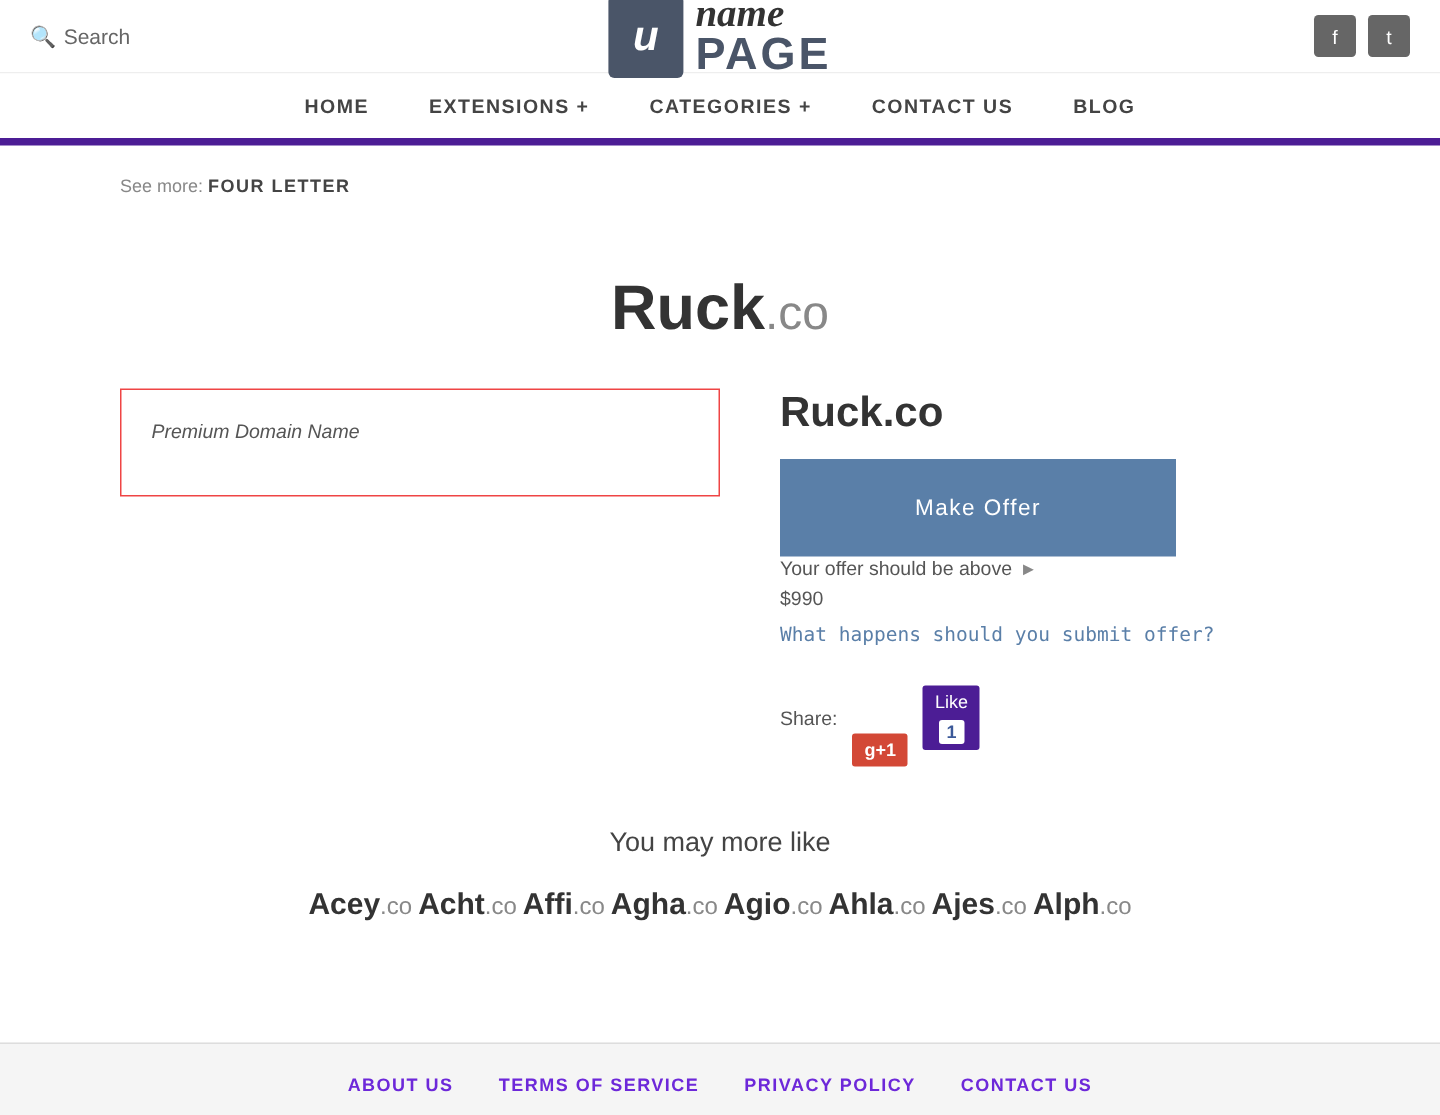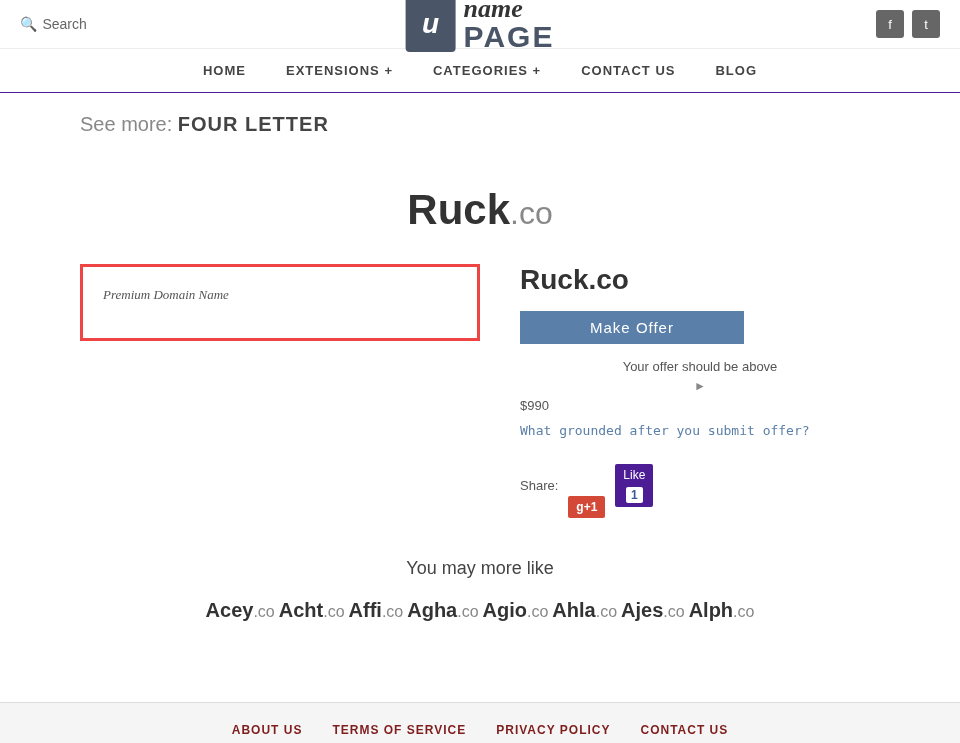--- a/index.html
+++ b/index.html
@@ -13,71 +13,71 @@
     .logo-inner { display: flex; align-items: center; gap: 8px; }
     .logo-box { width: 50px; height: 55px; background: #4a5568; display: flex; align-items: center; justify-content: center; border-radius: 4px; }
     .logo-u { color: #fff; font-size: 28px; font-style: italic; font-weight: bold; }
     .logo-words { display: flex; flex-direction: column; line-height: 1; }
     .logo-name { font-size: 26px; font-weight: bold; color: #333; font-family: 'Georgia', serif; font-style: italic; }
     .logo-page { font-size: 30px; font-weight: bold; color: #4a5568; letter-spacing: 2px; }
     .header-social { display: flex; gap: 8px; }
     .social-icon { width: 28px; height: 28px; background: #666; border-radius: 3px; display: flex; align-items: center; justify-content: center; color: #fff; font-size: 13px; cursor: pointer; }
 
     
-    .nav { display: flex; justify-content: center; gap: 40px; padding: 14px 0; border-bottom: 1px solid #4c1d95; background: #fff; }
+    .nav { display: flex; justify-content: center; gap: 40px; padding: 14px 0; border-bottom: 5px solid #4c1d95; background: #fff; }
     .nav-item { font-size: 13px; font-weight: bold; color: #444; text-decoration: none; letter-spacing: 1px; cursor: pointer; }
 
     
-    .breadcrumb { padding: 20px 80px; font-size: 20px; color: #555; }
+    .breadcrumb { padding: 20px 80px; font-size: 12px; color: #555; }
     .breadcrumb-label { color: #888; }
     .breadcrumb-links { color: #444; font-weight: bold; letter-spacing: 1px; }
 
     
     .main { padding: 10px 80px 40px; }
 
     
     .domain-title-area { text-align: center; margin: 20px 0 30px; }
     .domain-title { font-size: 42px; font-weight: bold; color: #333; }
     .domain-title .tld { font-size: 32px; color: #888; font-weight: normal; }
 
     
     .content-grid { display: flex; gap: 40px; align-items: flex-start; }
 
     
-    .premium-box { border: 3px solid #ef4444; padding: 20px; flex: 1; max-width: 400px; font-family: Liberation Serif, serif; }
+    .premium-box { border: 1px solid #ef4444; padding: 20px; flex: 1; max-width: 400px; }
     .premium-box-title { font-size: 13px; color: #555; margin-bottom: 15px; font-style: italic; }
     .premium-box-text { font-size: 13px; line-height: 1.7; color: #555; text-align: center; }
     .premium-box-text .domain-ref { font-style: italic; font-weight: bold; color: #333; }
 
     
     .right-side { flex: 1; }
     .domain-display { font-size: 28px; color: #333; margin-bottom: 15px; font-weight: bold; }
-    .make-offer-btn { background: #5a7fa8; color: #fff; border: none; padding: 8px 30px; font-size: 15px; cursor: pointer; letter-spacing: 1px; margin-bottom: 15px; display: block; width: 224px; text-align: center; }
-    .offer-info { display: flex; align-items: center; gap: 5px; margin-bottom: 5px; color: #555; font-size: 13px; flex-direction: column; }
+    .make-offer-btn { background: #5a7fa8; color: #fff; border: none; padding: 24px 30px; font-size: 15px; cursor: pointer; letter-spacing: 1px; display: block; width: 264px; text-align: center; }
+    .offer-info { display: flex; align-items: center; gap: 5px; margin-bottom: 5px; color: #555; font-size: 13px; }
     .offer-arrow { color: #888; font-size: 12px; }
     .offer-amount { color: #555; font-size: 13px; margin-bottom: 10px; }
     .what-happens { color: #5a7fa8; font-size: 13px; cursor: pointer; margin-bottom: 15px; display: block; font-family: monospace; }
     .share-row { display: flex; align-items: center; gap: 10px; margin-top: 10px; }
     .share-label { color: #555; font-size: 13px; }
     .google-plus { background: #d34836; color: #fff; border: none; padding: 4px 8px; font-size: 12px; cursor: pointer; border-radius: 2px; font-weight: bold; margin-top: 43px; }
     .facebook-like { display: flex; align-items: center; background: #4c1d95; color: #fff; padding: 4px 8px; font-size: 12px; border-radius: 2px; cursor: pointer; gap: 5px; flex-direction: column; }
     .fb-count { background: #fff; color: #3b5998; padding: 1px 5px; border-radius: 2px; font-size: 12px; font-weight: bold; }
 
     
     .also-like { text-align: center; margin: 40px 0 20px; font-size: 18px; color: #444; }
 
     
     .domain-cards { display: flex; justify-content: center; gap: 4px; flex-wrap: wrap; margin-bottom: 40px; }
     .domain-card { font-size: 20px; font-weight: bold; color: #333; cursor: pointer; }
     .domain-card .card-tld { font-size: 16px; color: #888; font-weight: normal; }
 
     
     .footer { background: #f5f5f5; border-top: 1px solid #ddd; padding: 20px; text-align: center; }
     .footer-links { display: flex; justify-content: center; gap: 30px; margin-bottom: 15px; }
-    .footer-link { font-size: 12px; color: #7f1d1d; text-decoration: none; letter-spacing: 1px; cursor: pointer; font-weight: bold; }
+    .footer-link { font-size: 12px; color: #6d28d9; text-decoration: none; letter-spacing: 1px; cursor: pointer; font-weight: bold; }
     .footer-copyright { font-size: 13px; color: #888; }
     .footer-copyright .brand { color: #555; font-weight: bold; }
   </style>
 </head>
 <body>
 
 <div class="header">
   <div class="header-search">
     <span class="search-icon">🔍</span>
     <span>Search</span>
@@ -129,21 +129,21 @@
     </div>
 
     <div class="right-side">
       <div class="domain-display">Ruck.co</div>
       <button class="make-offer-btn">Make Offer</button>
       <div class="offer-info">
         <span>Your offer should be above</span>
         <span class="offer-arrow">►</span>
       </div>
       <div class="offer-amount">$990</div>
-      <a class="what-happens">What grounded after you submit offer?</a>
+      <a class="what-happens">What happens should you submit offer?</a>
       <div class="share-row">
         <span class="share-label">Share:</span>
         <button class="google-plus">g+1</button>
         <div class="facebook-like">
           <span>Like</span>
           <span class="fb-count">1</span>
         </div>
       </div>
     </div>
   </div>

